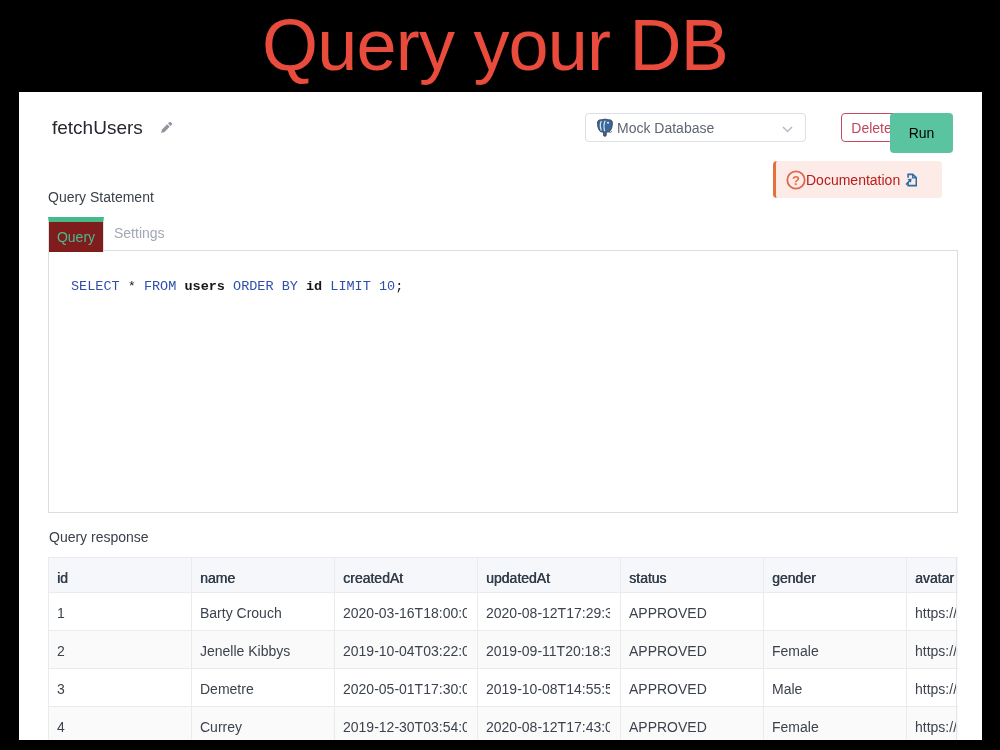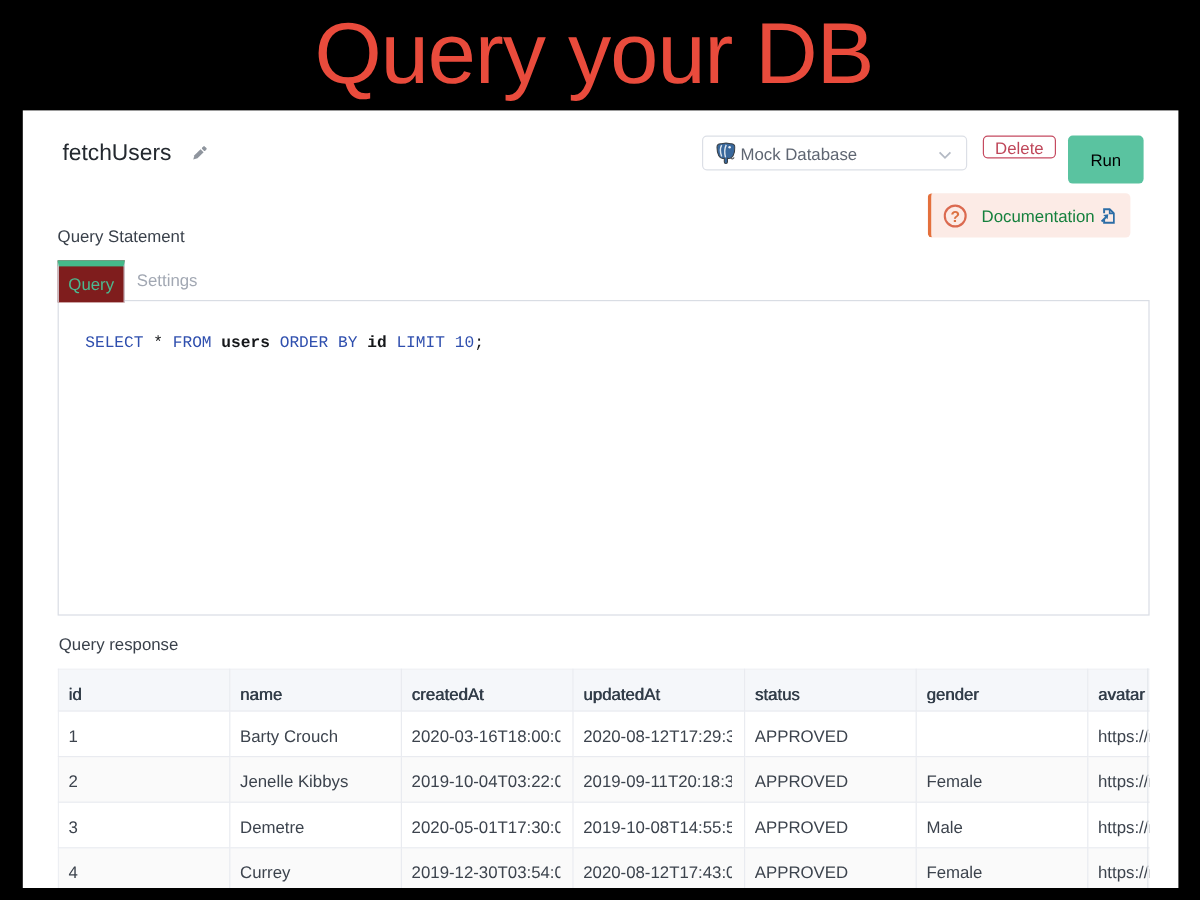--- a/index.html
+++ b/index.html
@@ -10,26 +10,26 @@
   .panel { position:absolute; left:19px; top:92px; width:963px; height:648px;
            background:#fff; overflow:hidden; }
   .abs { position:absolute; }
 
   .fetch { left:33px; top:25px; font-size:19px; color:#24292f; font-weight:500; }
 
   .select { left:566px; top:21px; width:221px; height:29px; border:1px solid #dcdfe6;
             border-radius:4px; background:#fff; display:flex; align-items:center; }
   .select .txt { font-size:14px; color:#5f6672; margin-left:4px; }
   .btn { border-radius:4px; font-size:14px; display:flex; align-items:center; justify-content:center; }
-  .del { left:800px; top:21px; width:61px; height:19px; border:1.5px solid #c54a60; color:#bf4659; background:#fff; }
+  .del { left:822px; top:21px; width:61px; height:29px; border:1.5px solid #c54a60; color:#bf4659; background:#fff; }
   .run { left:871px; top:21px; width:63px; height:40px; background:#5ac3a0; color:#000000; }
 
   .doc { left:754px; top:69px; width:169px; height:37px; background:#fcebe6;
          border-left:3px solid #e4703c; border-radius:4px; display:flex; align-items:center; }
-  .doc .txt { font-size:14px; color:#15803d; margin-left:12px; }
+  .doc .txt { font-size:14px; color:#b91c1c; }
 
   .label { font-size:14px; color:#3a414b; }
   .qs { left:29px; top:97px; }
   .qr { left:30px; top:437px;text-align:right; }
 
   .tab { left:29px; top:125px; width:56px; height:35px; background:#7f1d1d;
          border-left:1px solid #dcdfe6; border-right:1px solid #dcdfe6;
          border-top:5px solid #45b98a; z-index:2;
          display:flex; align-items:center; justify-content:center;
          font-size:14px; color:#4cba90; }

